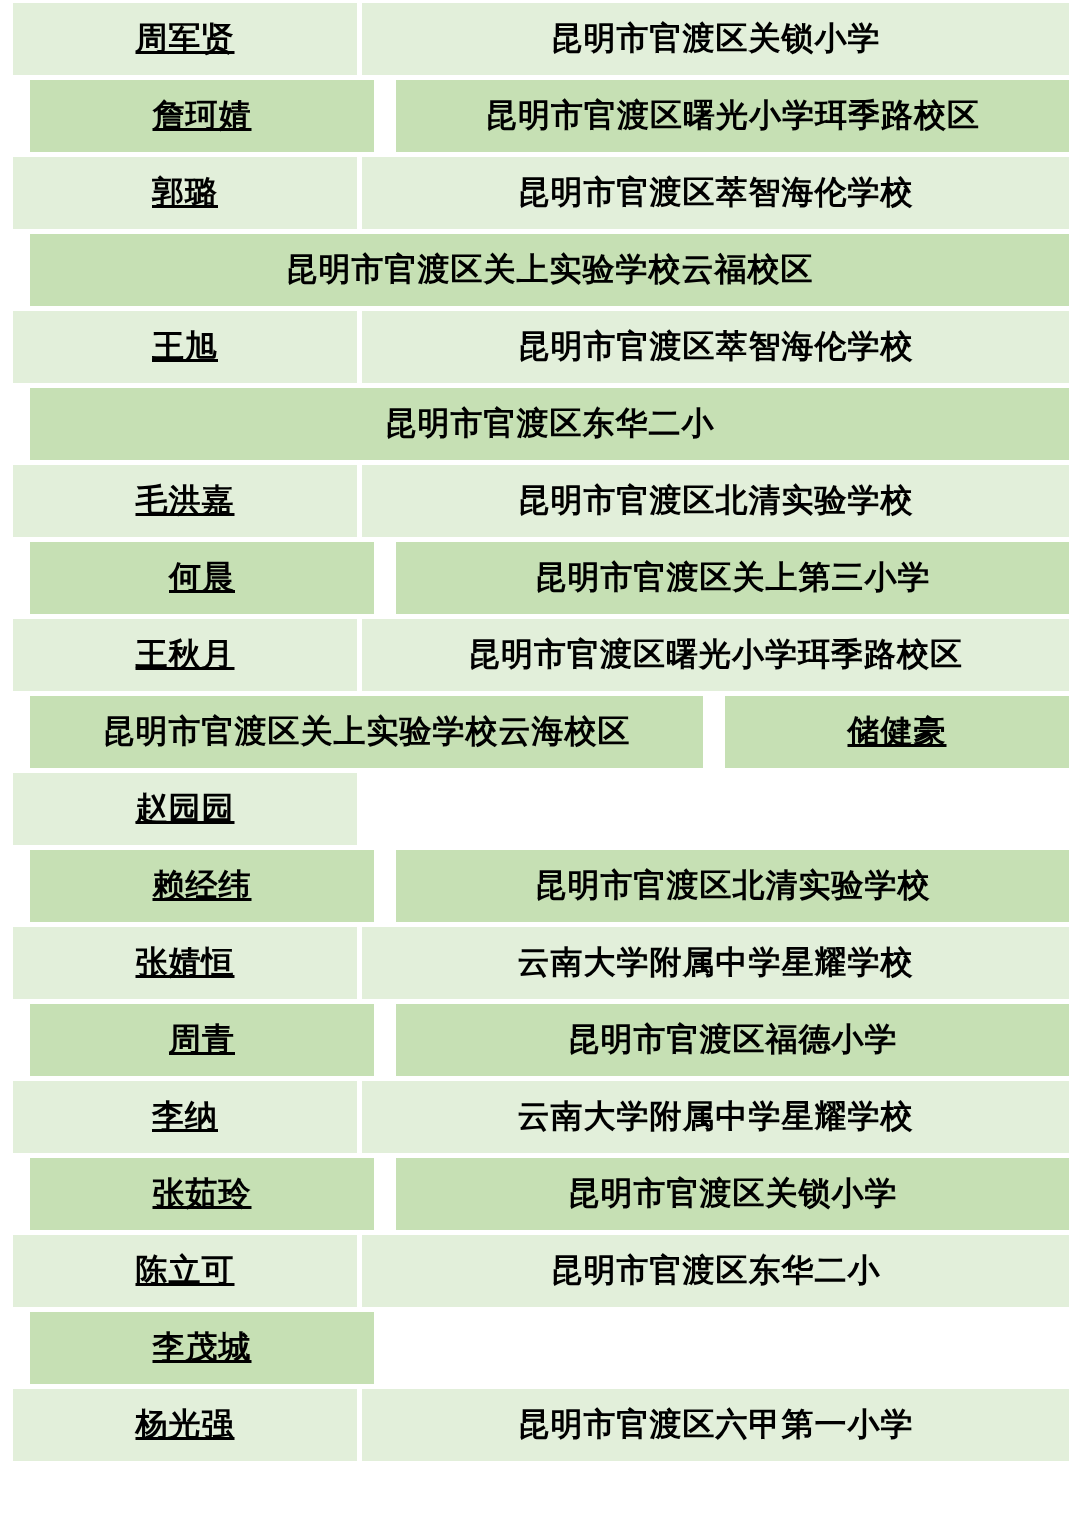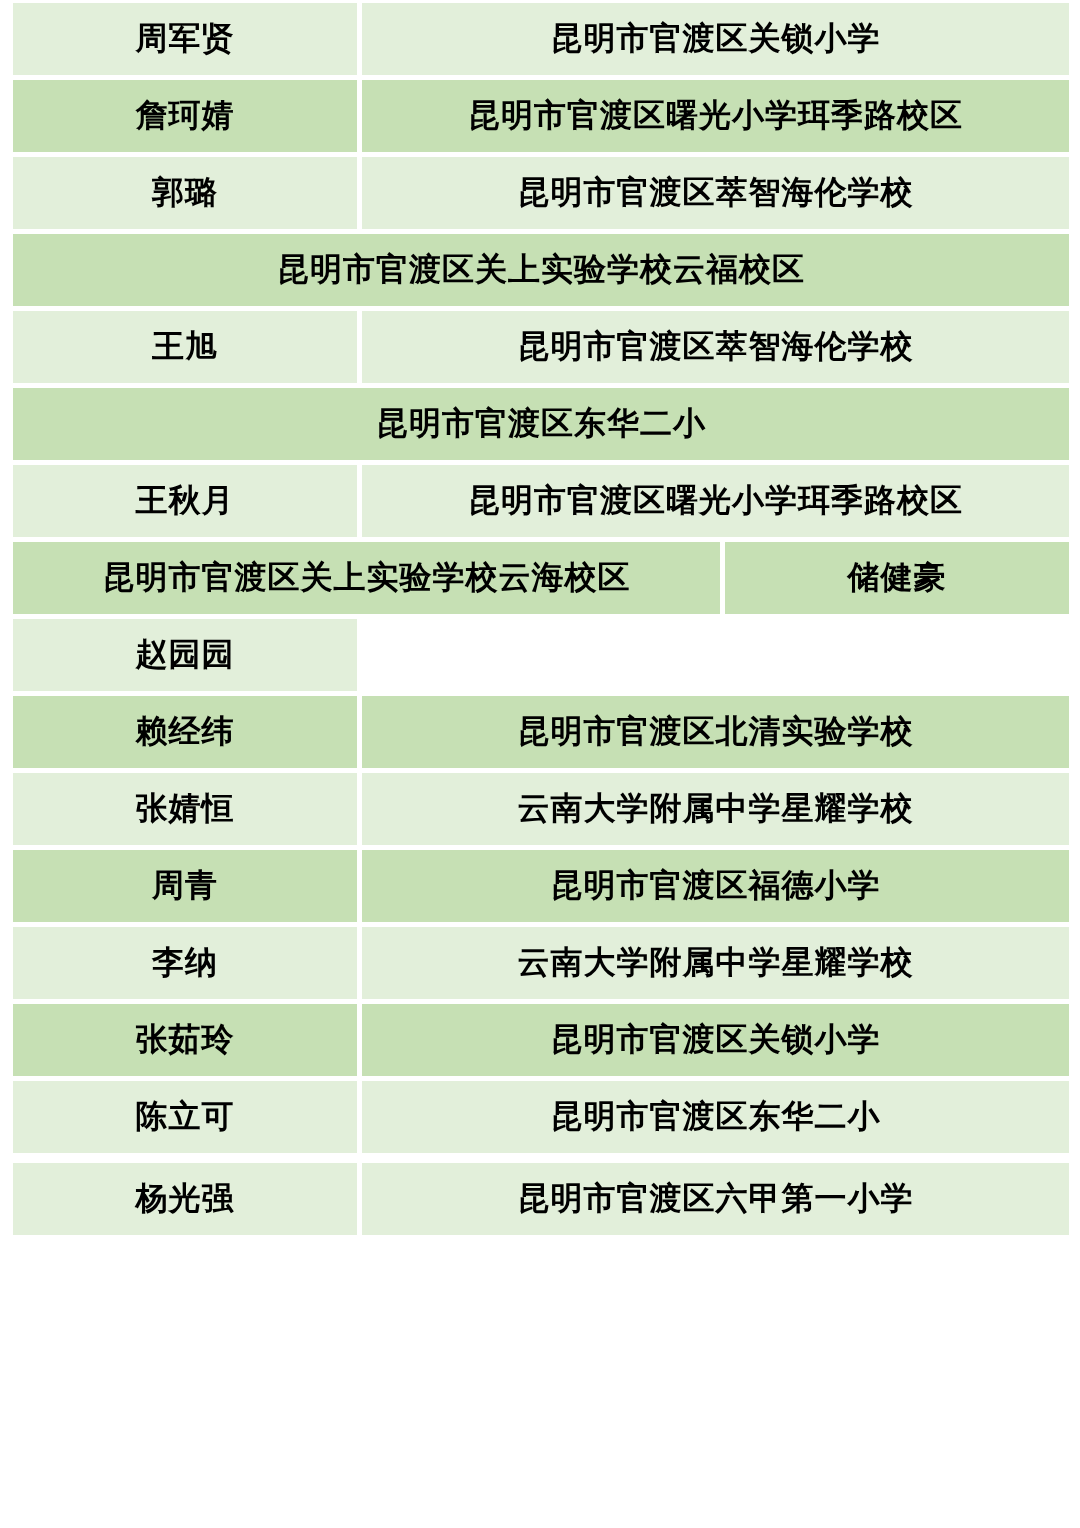--- a/index.html
+++ b/index.html
@@ -29,26 +29,27 @@
     font-size: 32px;
     font-weight: 700;
     color: #000000;
     letter-spacing: 1px;
     white-space: nowrap;
     overflow: hidden;
   }
   .name-cell {
     width: 344px;
     flex: 0 0 344px;
+    text-decoration: underline;
   }
   .school-cell {
     flex: 1 1 auto;
   }
   .roster-row.odd .cell  { background: var(--row-light, #e2efda); }
-  .roster-row.even .cell { background: var(--row-dark, #c6e0b4); }
+  .roster-row.even .cell { background: var(--row-dark, #c6e0b4); margin-left: 17px; }
 </style>
 </head>
 <body>
 
 <div id="roster-table">
     <div class="roster-row odd">
       <div class="cell name-cell">周军贤</div>
       <div class="cell school-cell">昆明市官渡区关锁小学</div>
     </div>
     <div class="roster-row even">
@@ -61,20 +62,28 @@
     </div>
     <div class="roster-row even">
       <div class="cell school-cell">昆明市官渡区关上实验学校云福校区</div>
     </div>
     <div class="roster-row odd">
       <div class="cell name-cell">王旭</div>
       <div class="cell school-cell">昆明市官渡区萃智海伦学校</div>
     </div>
     <div class="roster-row even">
       <div class="cell school-cell">昆明市官渡区东华二小</div>
+    </div>
+    <div class="roster-row odd">
+      <div class="cell name-cell">毛洪嘉</div>
+      <div class="cell school-cell">昆明市官渡区北清实验学校</div>
+    </div>
+    <div class="roster-row even">
+      <div class="cell name-cell">何晨</div>
+      <div class="cell school-cell">昆明市官渡区关上第三小学</div>
     </div>
     <div class="roster-row odd">
       <div class="cell name-cell">王秋月</div>
       <div class="cell school-cell">昆明市官渡区曙光小学珥季路校区</div>
     </div>
     <div class="roster-row even">
       <div class="cell school-cell">昆明市官渡区关上实验学校云海校区</div>
       <div class="cell name-cell">储健豪</div>
     </div>
     <div class="roster-row odd">
@@ -98,18 +107,19 @@
     </div>
     <div class="roster-row even">
       <div class="cell name-cell">张茹玲</div>
       <div class="cell school-cell">昆明市官渡区关锁小学</div>
     </div>
     <div class="roster-row odd">
       <div class="cell name-cell">陈立可</div>
       <div class="cell school-cell">昆明市官渡区东华二小</div>
     </div>
     <div class="roster-row even">
+      <div class="cell name-cell">李茂城</div>
     </div>
     <div class="roster-row odd">
       <div class="cell name-cell">杨光强</div>
       <div class="cell school-cell">昆明市官渡区六甲第一小学</div>
     </div>
   </div>
 
 </body></html>

